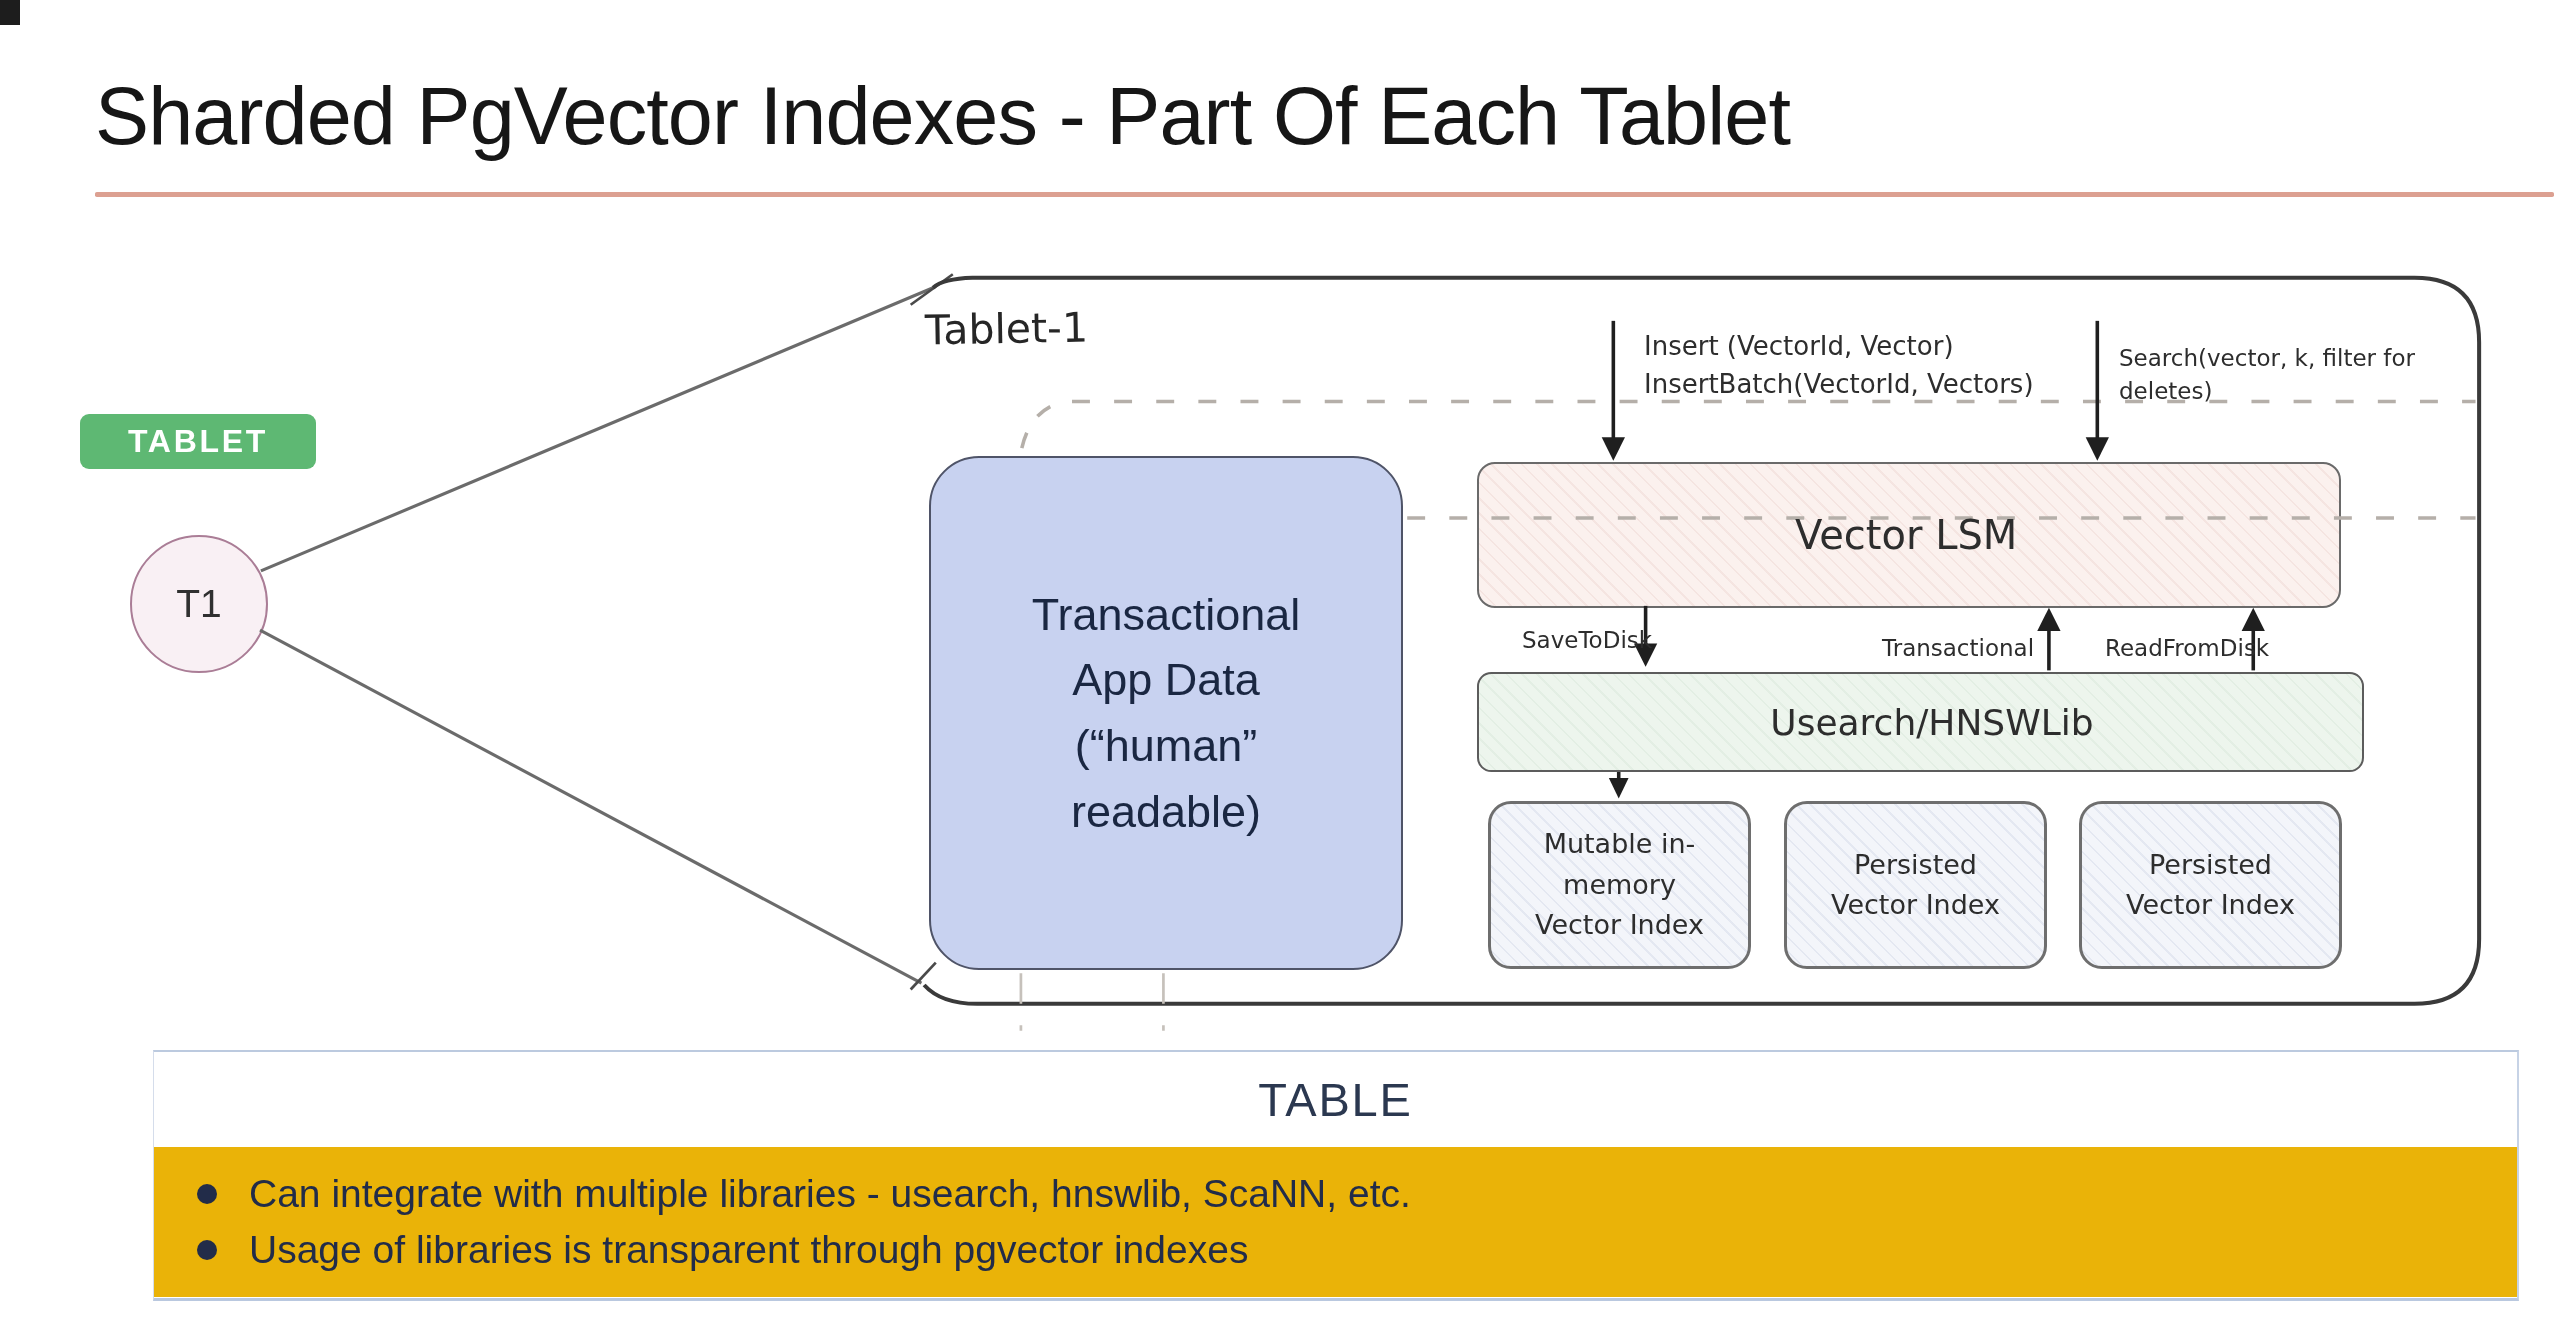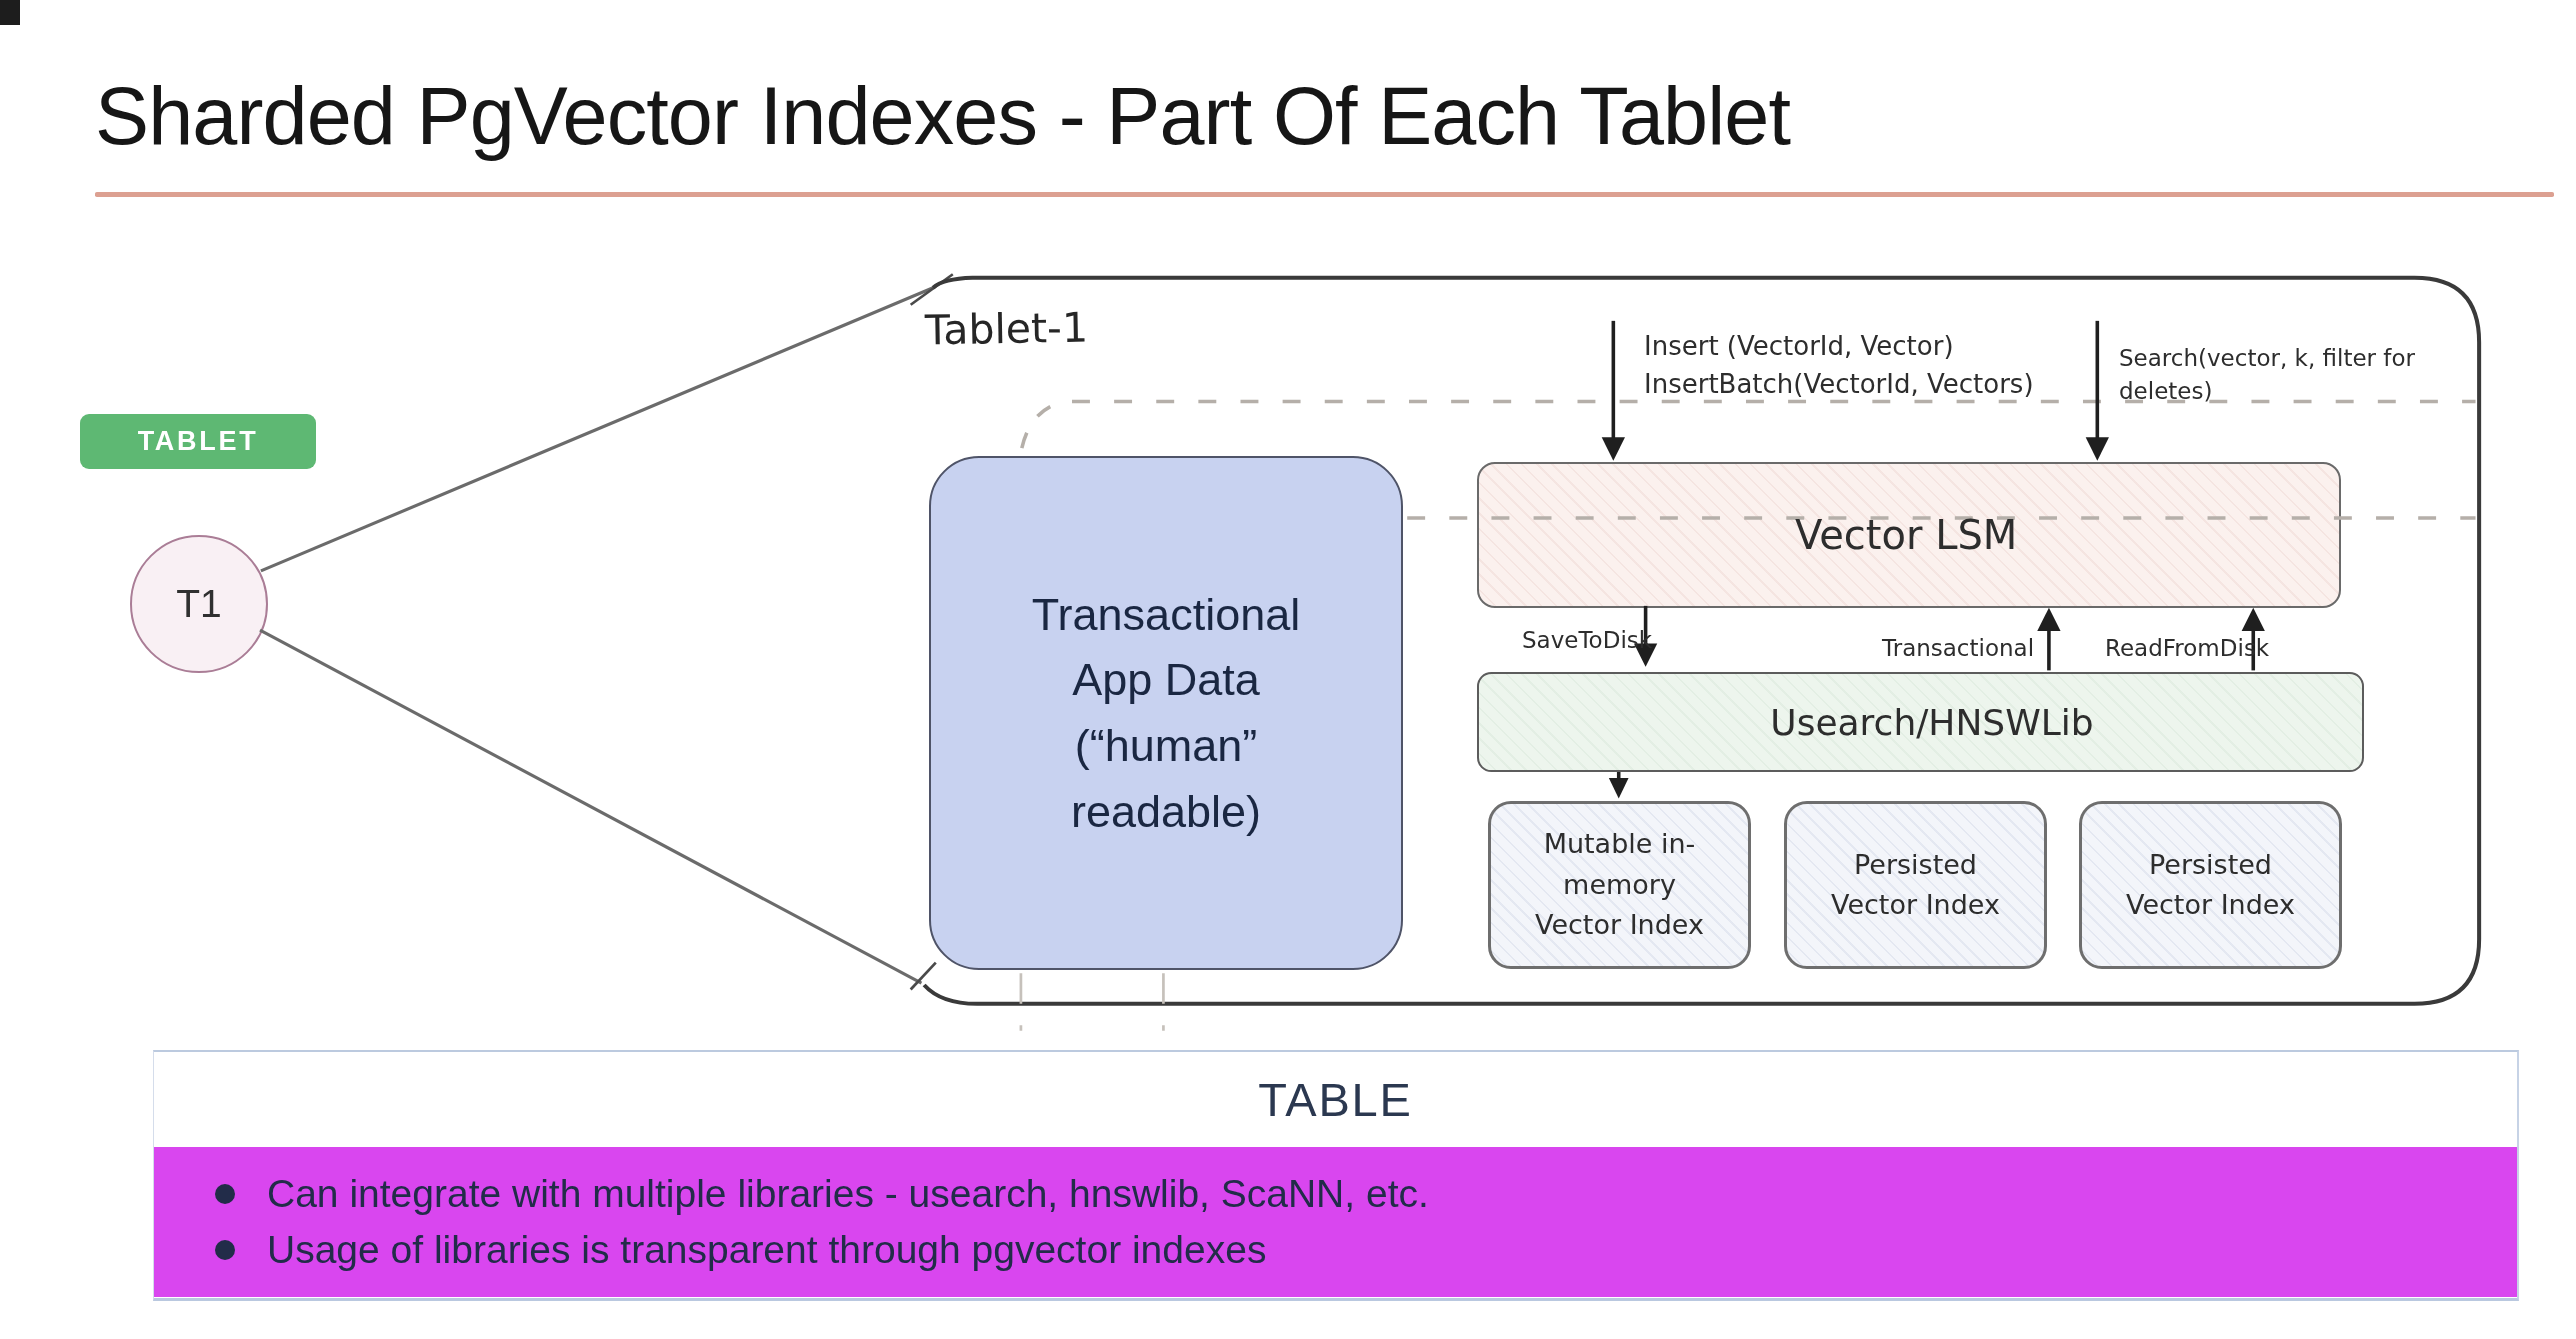--- a/index.html
+++ b/index.html
@@ -9,21 +9,21 @@
   
   .slide-title{position:absolute;left:95px;top:70px;font-size:81px;font-weight:500;
                color:#161616;letter-spacing:-0.9px;white-space:nowrap;}
   .title-rule{position:absolute;left:95px;top:192px;width:2459px;height:4.5px;
               background:#dca091;border-radius:1.8px;}
   .corner-artifact{position:absolute;left:0;top:0;width:20px;height:25px;background:#1d1d1d;}
 
   
   .tablet-badge{position:absolute;left:80px;top:414px;width:236px;height:55px;
                 background:#5eb873;border-radius:9px;display:flex;align-items:center;
-                justify-content:center;color:#ffffff;font-weight:bold;font-size:27px;
+                justify-content:center;color:#ffffff;font-weight:bold;font-size:32px;
                 letter-spacing:2.7px;}
   .t1-node{position:absolute;left:130px;top:535px;width:134px;height:134px;border-radius:50%;
            background:#f9f0f4;border:2.7px solid #aa7d96;display:flex;align-items:center;
            justify-content:center;font-size:39px;font-weight:500;color:#303030;}
 
   
   .hand{font-family:"DejaVu Sans",sans-serif;color:#2d2d2d;}
   .pre{white-space:pre-line;text-align:center;}
 
   .app-data-box{position:absolute;left:929px;top:456px;width:470px;height:510px;
@@ -70,22 +70,22 @@
 
   
   .overlay{position:absolute;left:0;top:0;z-index:5;pointer-events:none;}
 
   
   .table-panel{position:absolute;left:125px;top:1050px;width:2366px;height:251px;
                background:#ffffff;border-top:2.7px solid #bccadf;border-bottom:3.6px solid #b9c8df;
                border-right:2.7px solid #c7d3e6;border-left:1.8px solid #d5ddeb;box-sizing:border-box;margin-left:28px;}
   .table-header{height:95px;display:flex;align-items:center;justify-content:center;
                 font-size:47px;font-weight:500;letter-spacing:1.8px;color:#2b3850;}
-  .table-body{background:#d946ef;height:150px;display:flex;flex-direction:column;
-              justify-content:center;gap:12px;padding-left:61px;box-sizing:border-box;}
+  .table-body{background:#eab308;height:150px;display:flex;flex-direction:column;
+              justify-content:center;gap:12px;padding-left:43px;box-sizing:border-box;}
   .bullet-row{display:flex;align-items:center;gap:32px;}
   .bullet-dot{width:20px;height:20px;border-radius:50%;background:#222c49;flex:0 0 auto;}
   .bullet-text{font-size:39px;color:#222c49;}
 </style>
 </head>
 <body>
 
 <div id="stage">
 
   <div class="slide-title">Sharded PgVector Indexes - Part Of Each Tablet</div>

